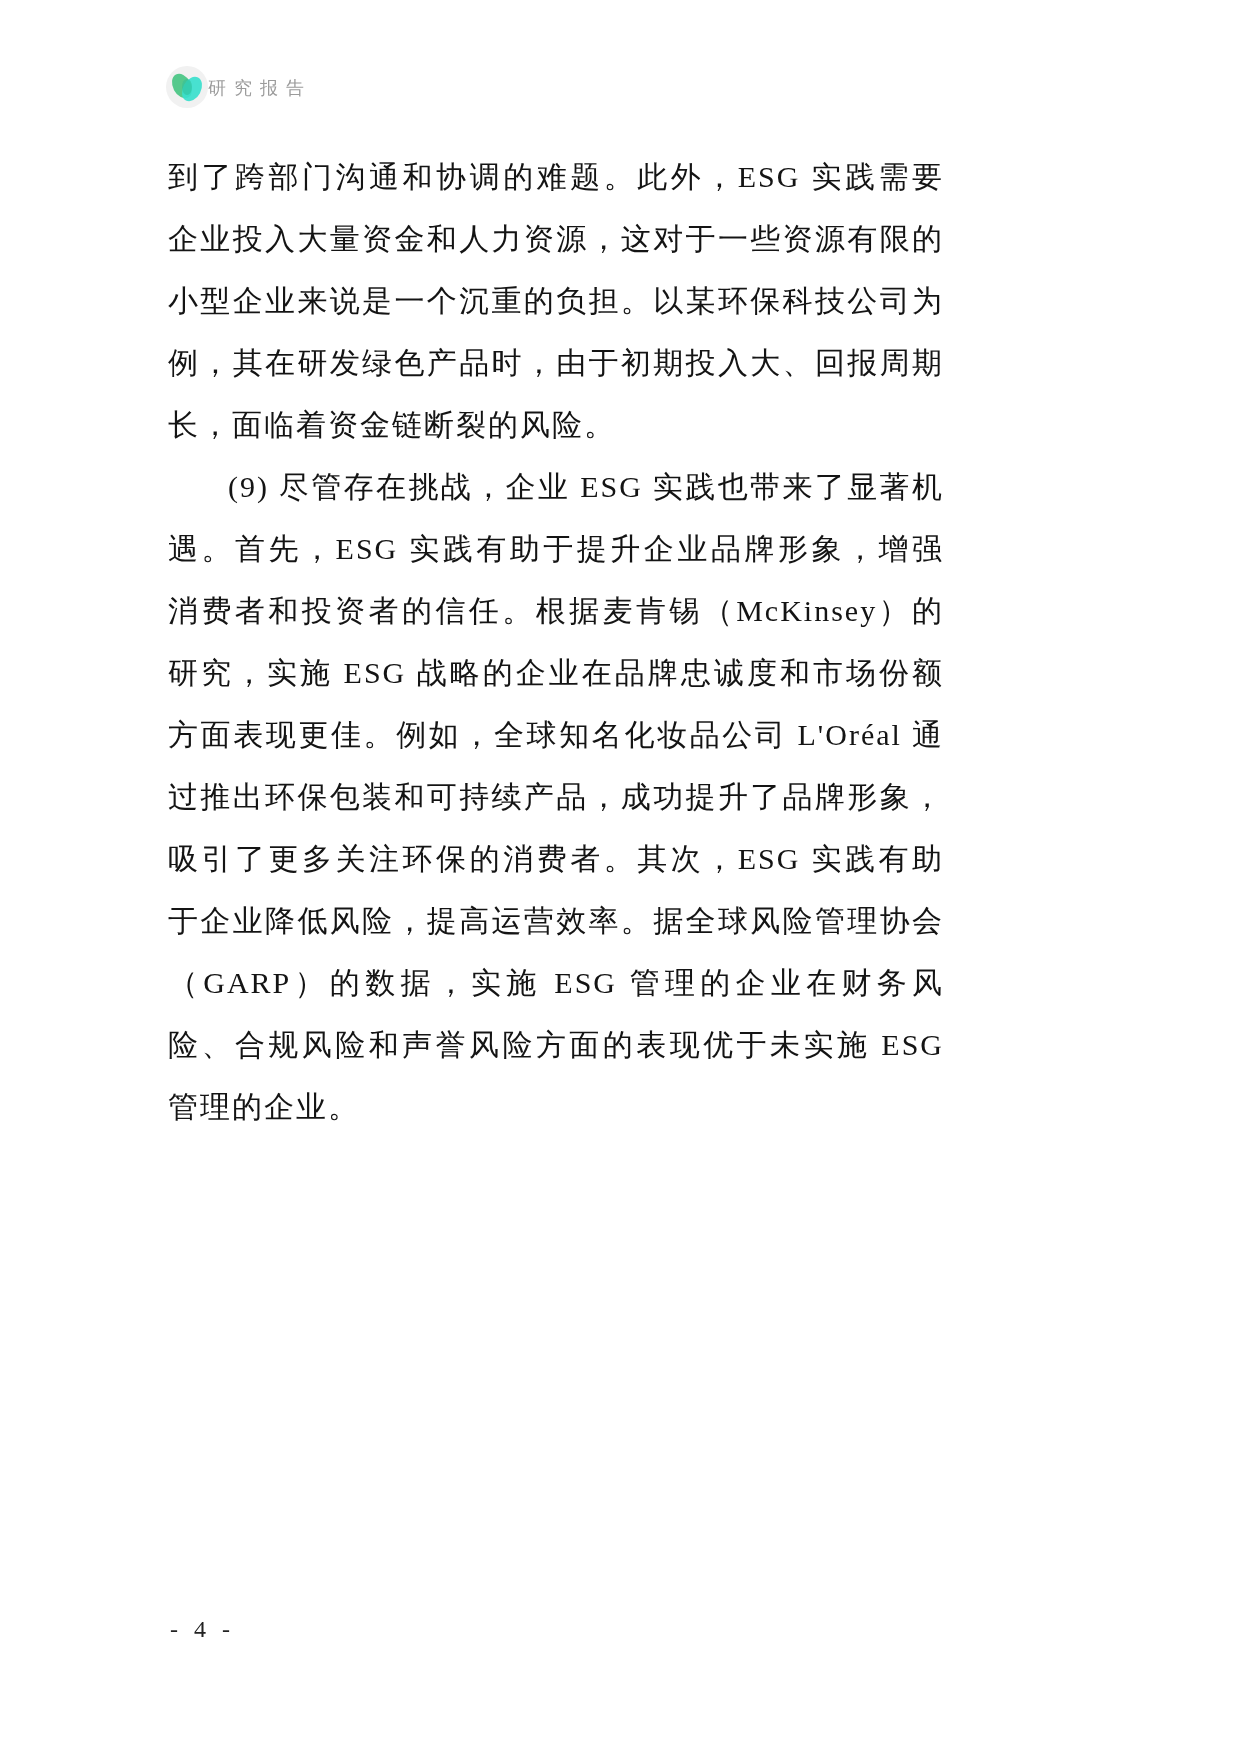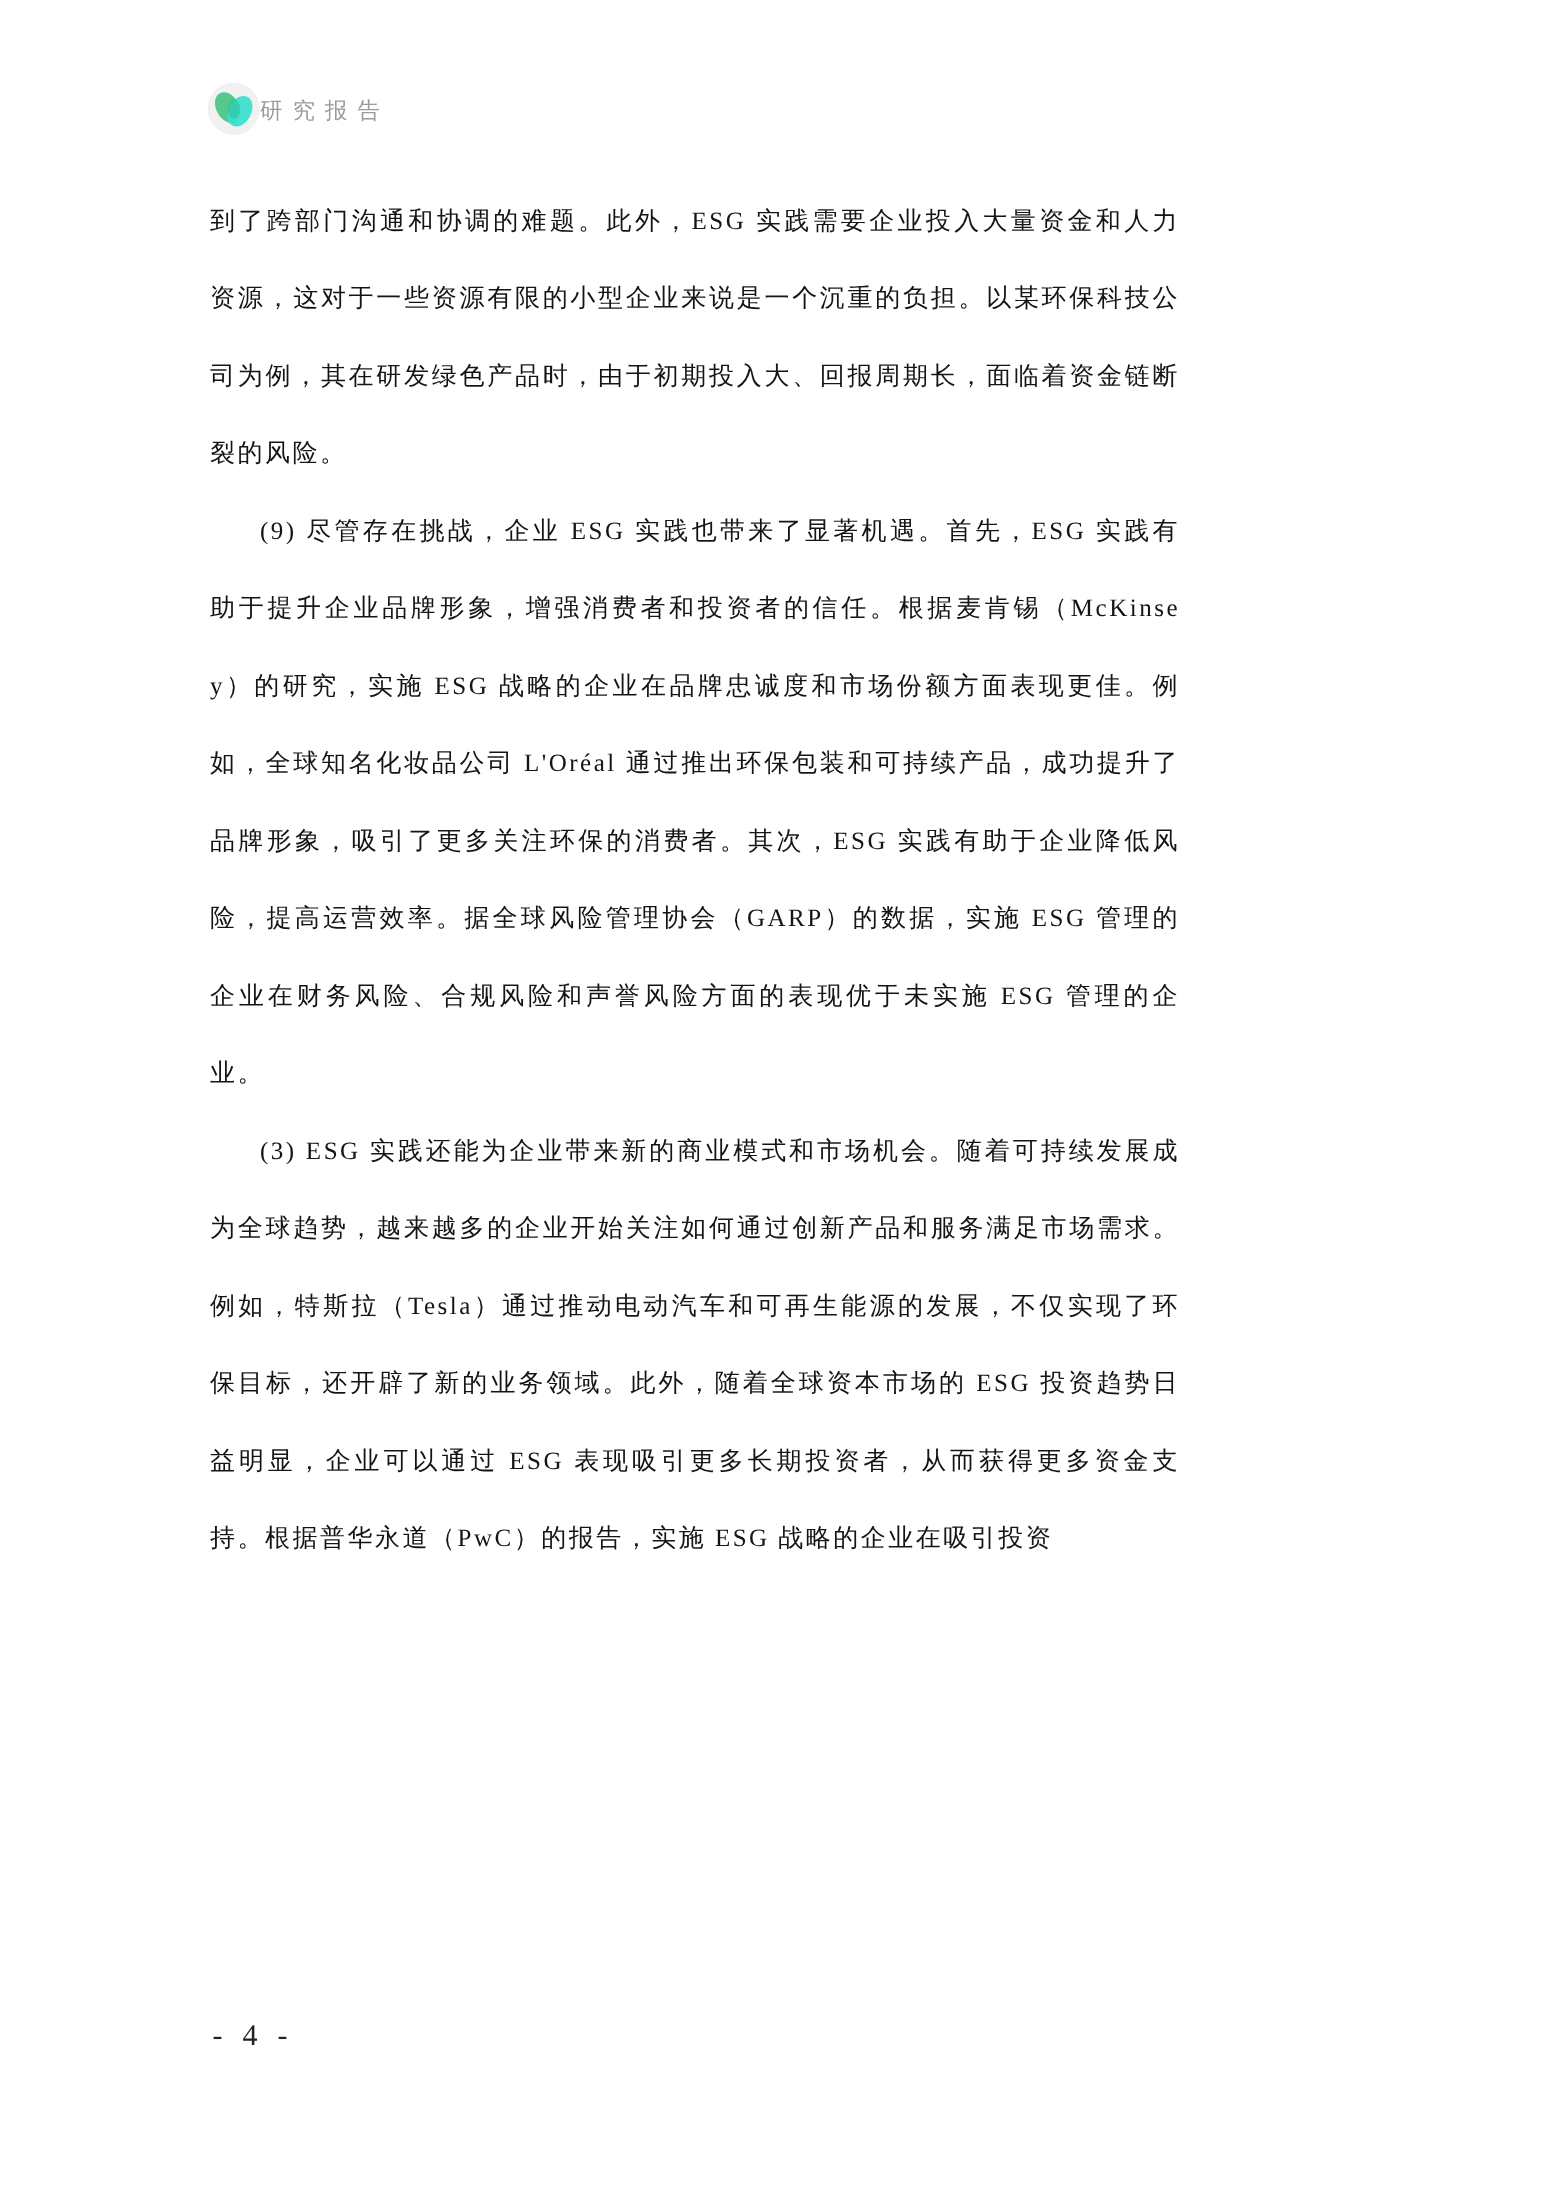--- a/index.html
+++ b/index.html
@@ -39,21 +39,21 @@
     position: absolute;
     top: 146px;
     left: 168px;
     width: 776px;
     color: #141414;
     text-align: justify;
     text-justify: inter-ideograph;
   }
   .para {
     margin: 0;
-    font-size: 20px;
+    font-size: 30px;
     line-height: 62px;
     letter-spacing: 2px;
     word-break: break-all;
   }
   .para.indent {
     text-indent: 2em;
   }
   .footer {
     position: absolute;
     left: 170px;
@@ -76,20 +76,19 @@
         <ellipse cx="26" cy="23" rx="9" ry="13" fill="#3ae0cd" transform="rotate(28 26 23)" opacity="0.92"></ellipse>
         <ellipse cx="21" cy="21" rx="5" ry="8" fill="#2fbf9a" opacity="0.55"></ellipse>
       </svg>
     </span>
     <span class="header-title">研究报告</span>
   </div>
 
   <div class="content">
     <p class="para">到了跨部门沟通和协调的难题。此外，ESG 实践需要企业投入大量资金和人力资源，这对于一些资源有限的小型企业来说是一个沉重的负担。以某环保科技公司为例，其在研发绿色产品时，由于初期投入大、回报周期长，面临着资金链断裂的风险。</p>
     <p class="para indent">(9) 尽管存在挑战，企业 ESG 实践也带来了显著机遇。首先，ESG 实践有助于提升企业品牌形象，增强消费者和投资者的信任。根据麦肯锡（McKinsey）的研究，实施 ESG 战略的企业在品牌忠诚度和市场份额方面表现更佳。例如，全球知名化妆品公司 L'Oréal 通过推出环保包装和可持续产品，成功提升了品牌形象，吸引了更多关注环保的消费者。其次，ESG 实践有助于企业降低风险，提高运营效率。据全球风险管理协会（GARP）的数据，实施 ESG 管理的企业在财务风险、合规风险和声誉风险方面的表现优于未实施 ESG 管理的企业。</p>
-    <p class="para indent">(3) ESG 实践还能为企业带来新的商业模式和市场机会。随着可持续发展成为全球趋势，越来越多的企业开始关注如何通过创新产品和服务满足市场需求。例如，特斯拉（Tesla）通过推动电动汽车和可再生能源的发展，不仅实现了环保目标，还开辟了新的业务领域。此外，随着全球资本市场的 ESG 投资趋势日益明显，企业可以通过 ESG 表现吸引更多长期投资者，从而获得更多资金支持。根据普华永道（PwC）的报告，实施 ESG 战略的企业在吸引投资</p>
   </div>
 
   <div class="footer">
     <span>- 4 -</span>
   </div>
 
 </div>
 
 </body></html>

